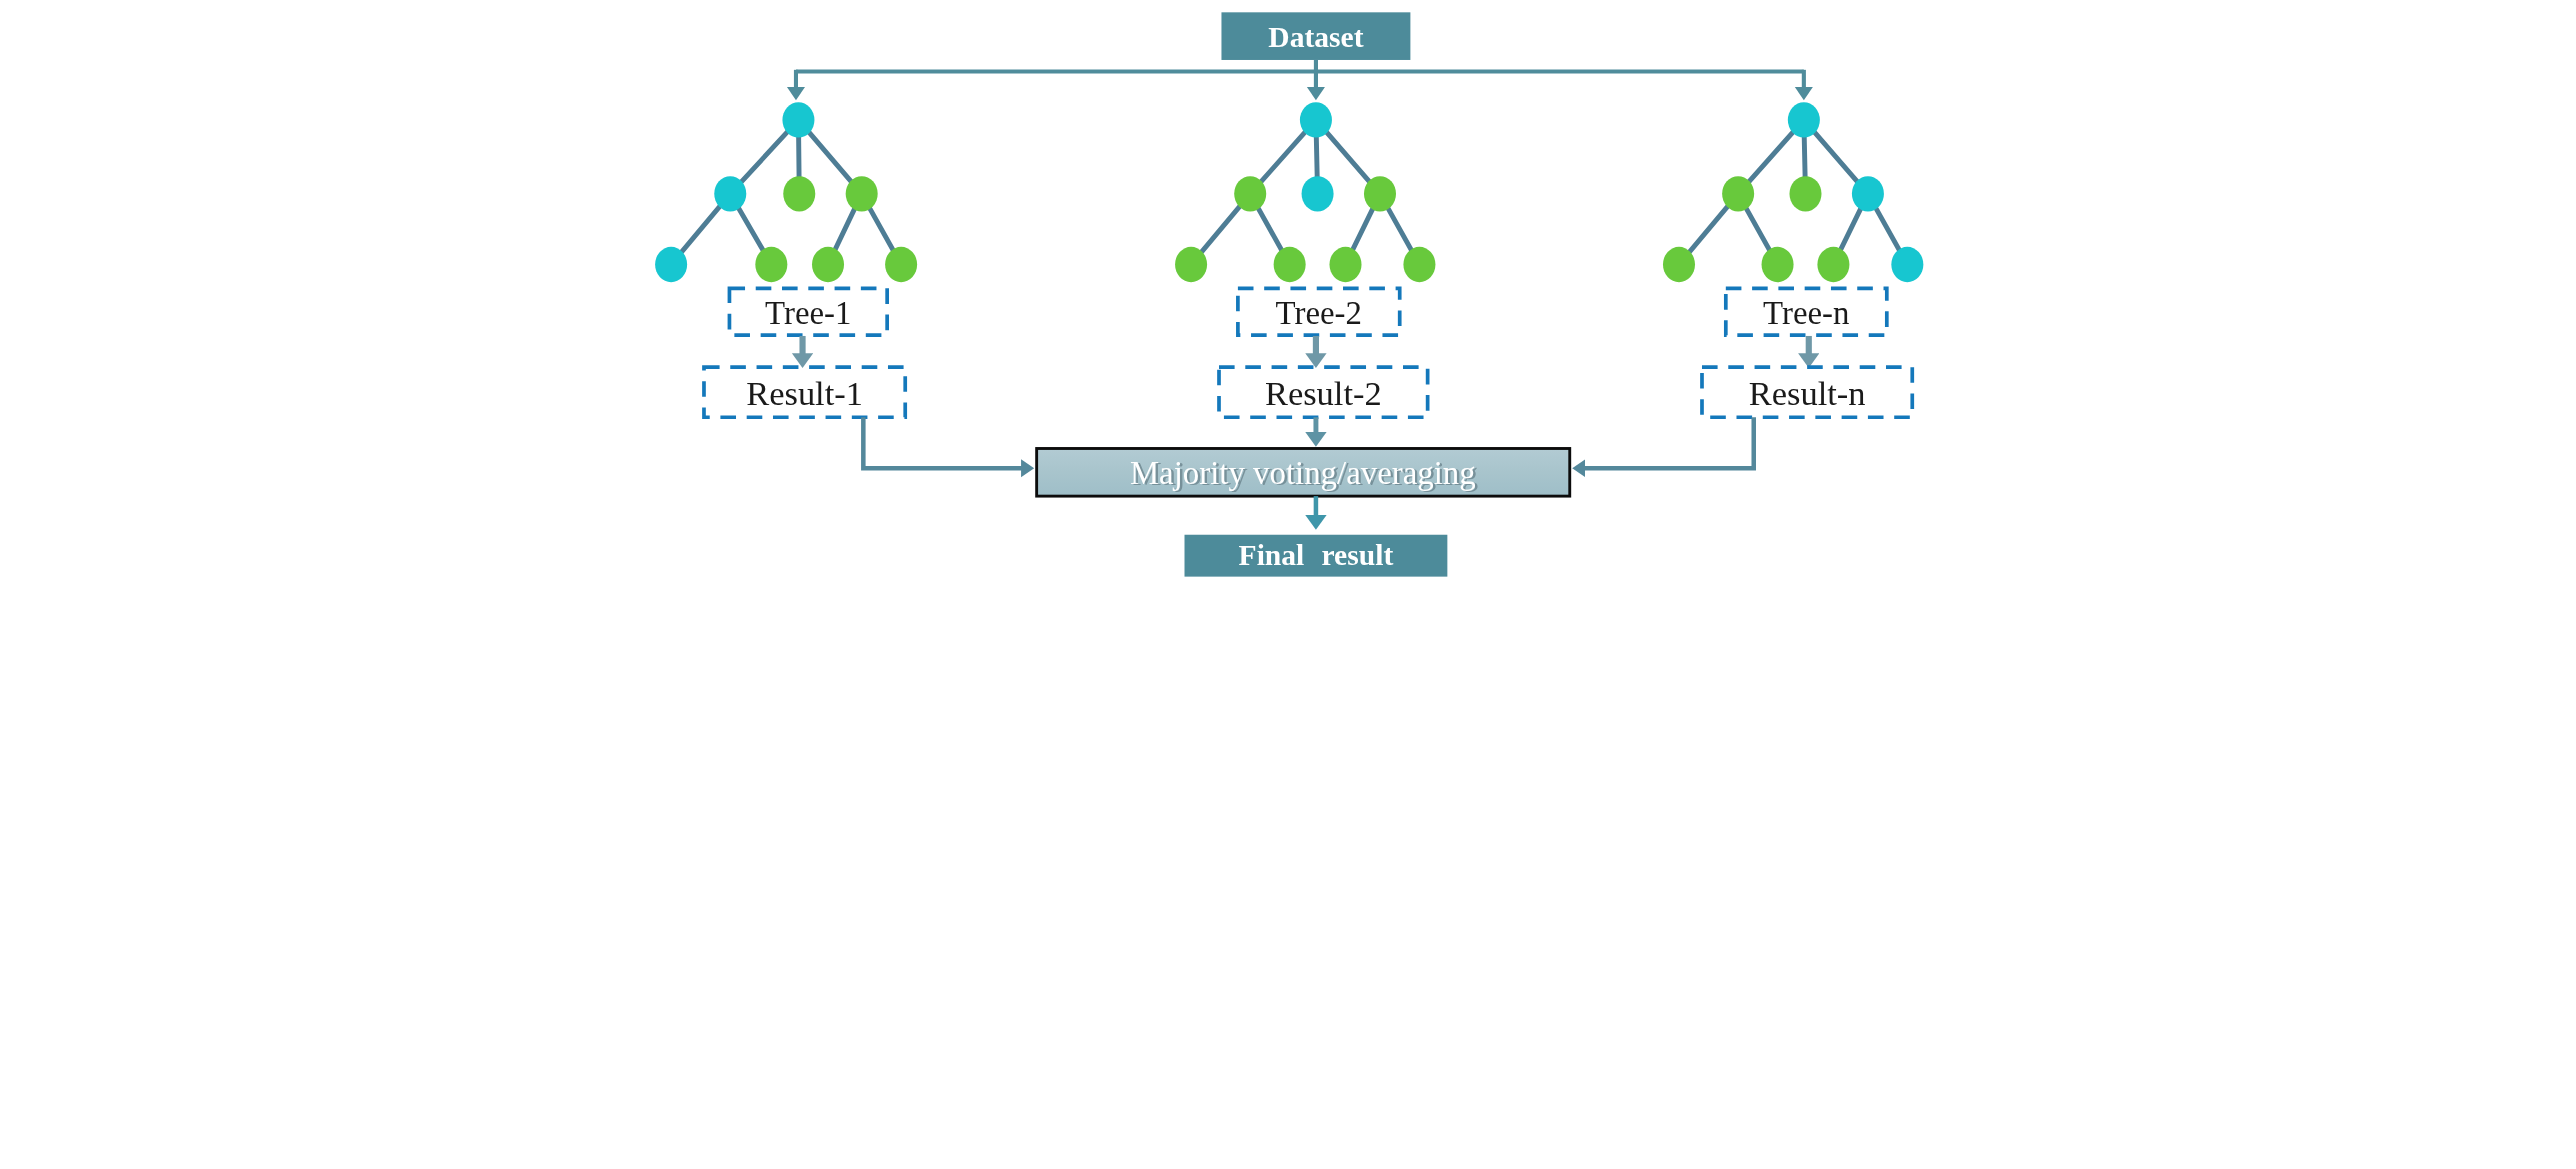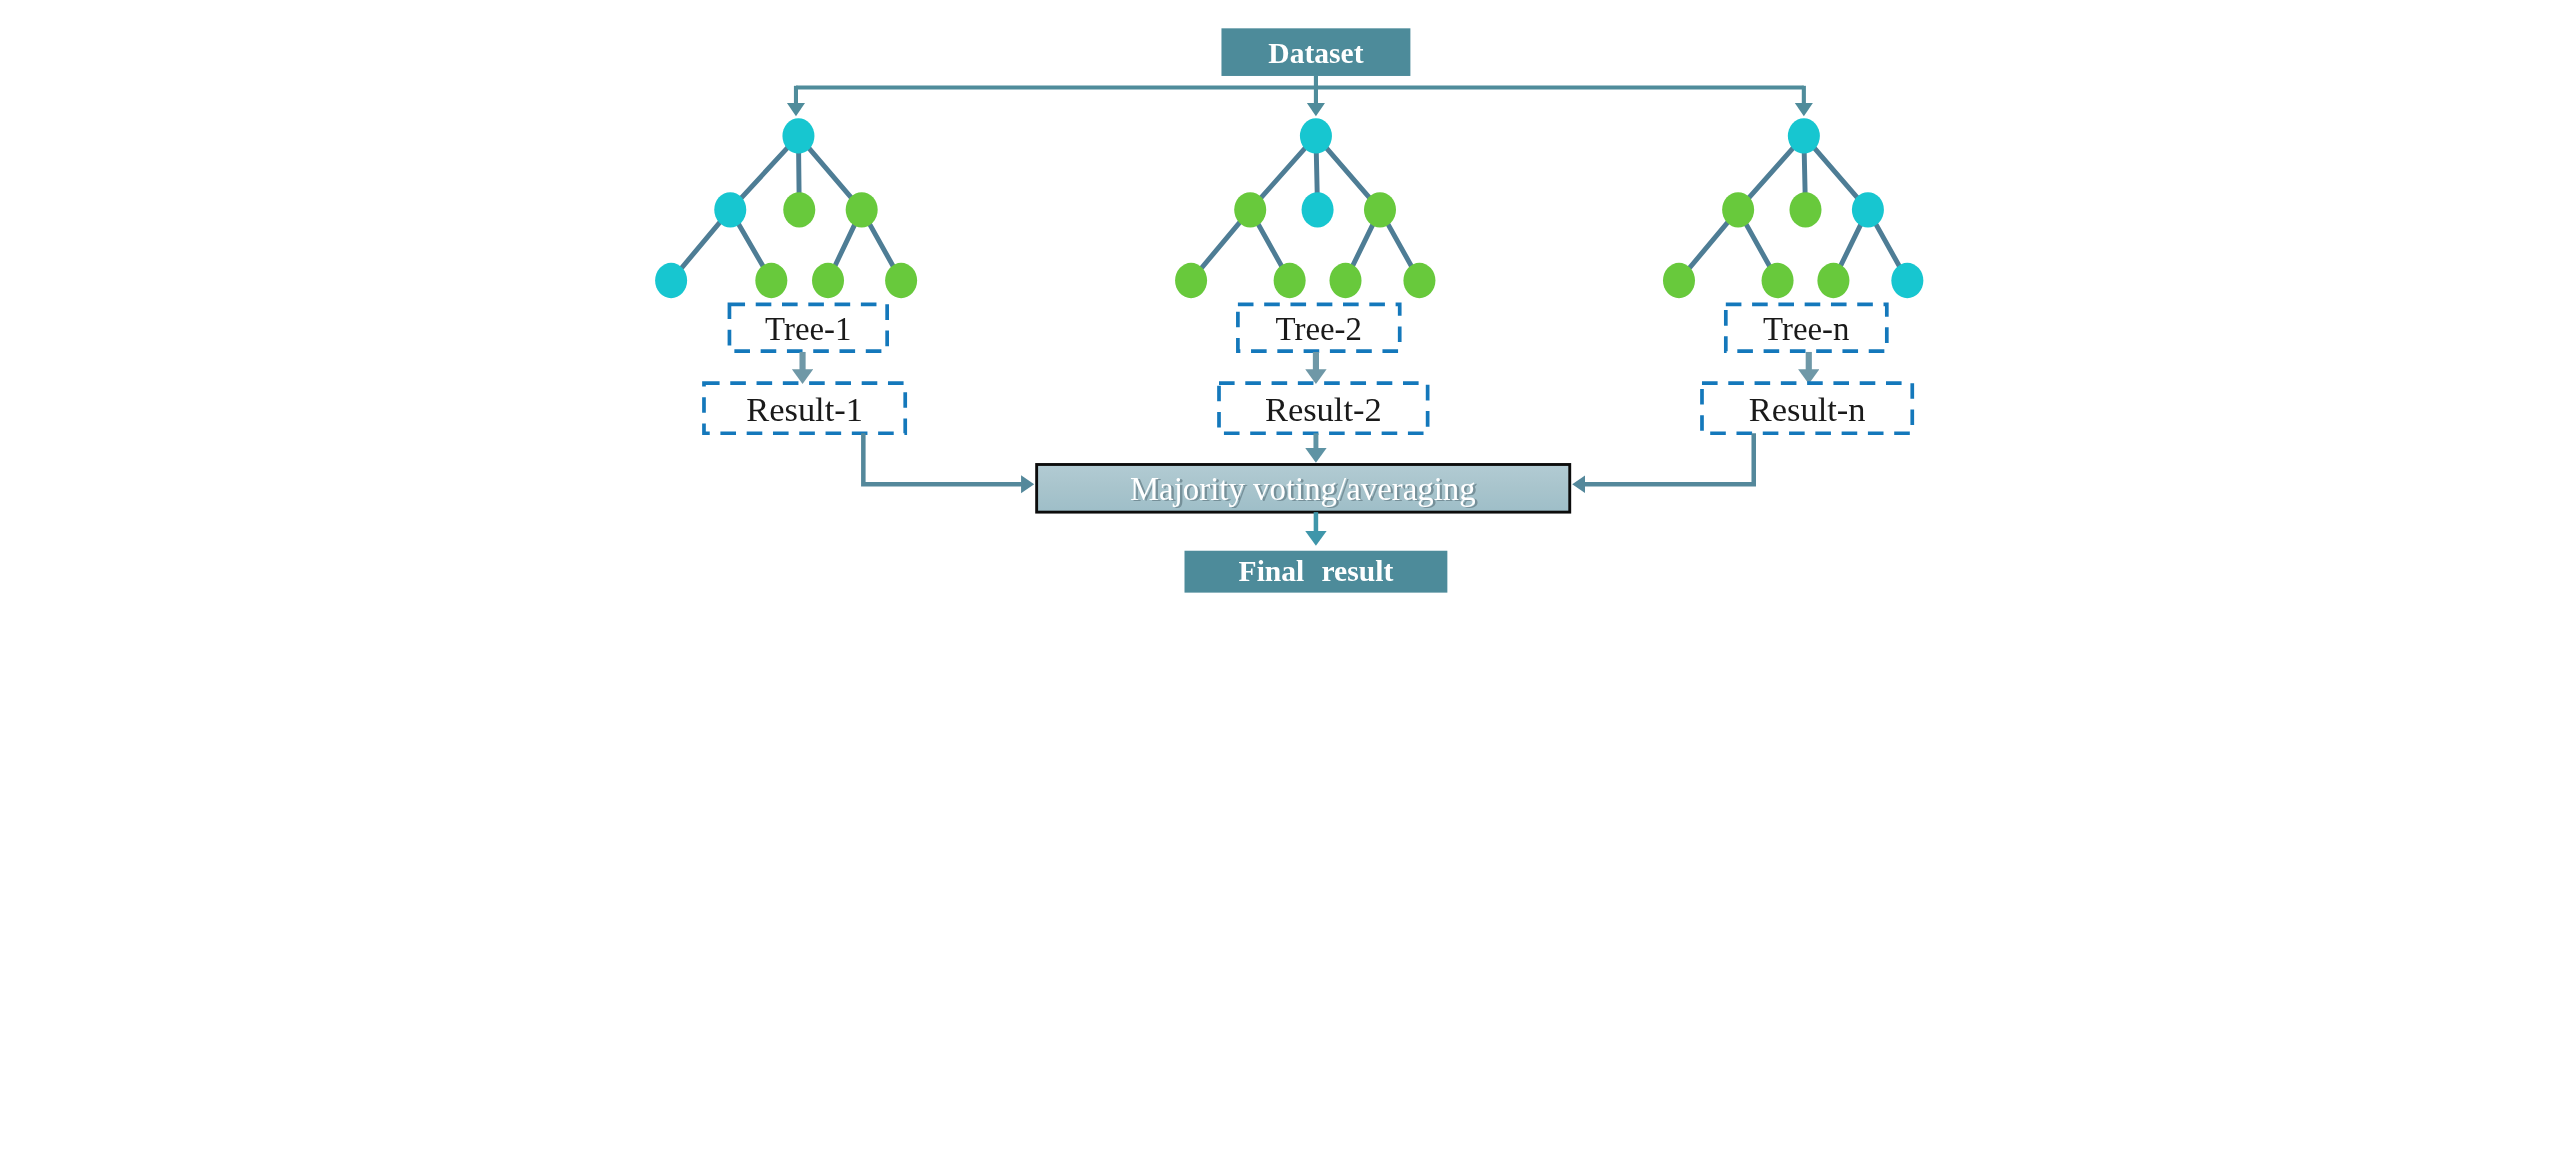--- a/index.html
+++ b/index.html
@@ -3,21 +3,21 @@
 <meta charset="utf-8">
 <style>
   html, body {
     margin: 0;
     padding: 0;
     background: #ffffff;
   }
   .stage {
     width: 100%;
     max-width: 1288px;
-    margin: 16px auto;
+    margin: 0 auto;
   }
   svg {
     display: block;
     width: 100%;
     height: auto;
     font-family: "Liberation Serif", "DejaVu Serif", serif;
   }
   .solid-box { fill: #4d8b9a; }
   .box-label-white {
     fill: #ffffff;

